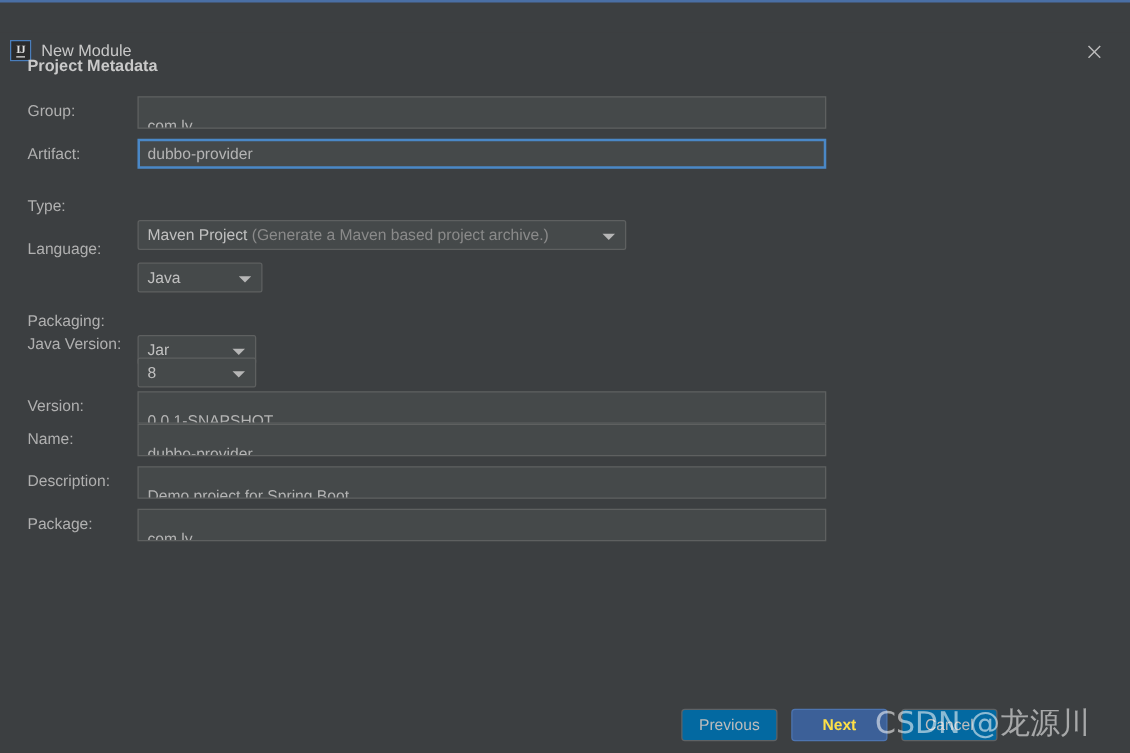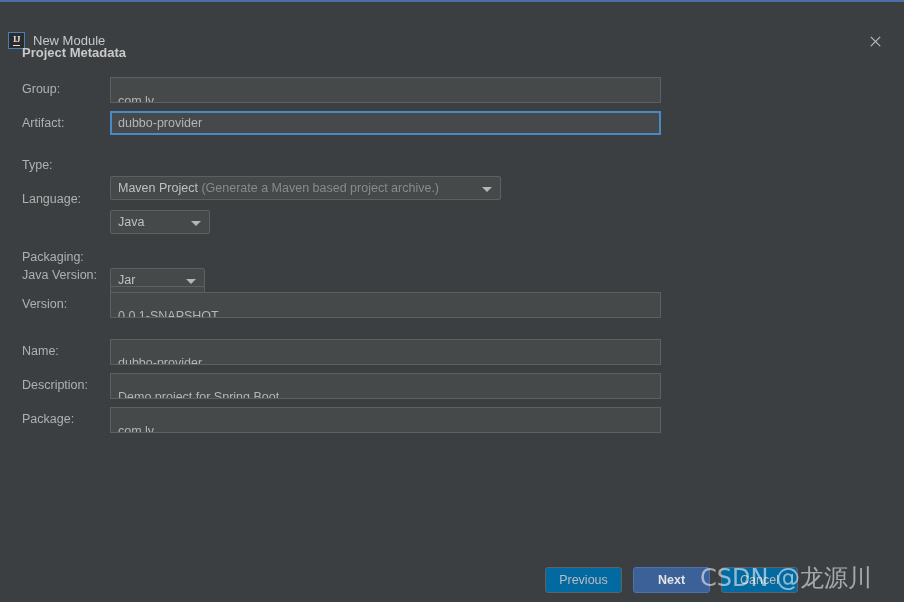--- a/index.html
+++ b/index.html
@@ -168,21 +168,21 @@
     user-select: none;
   }
   .btn.secondary {
     background: #0369a1;
     border: 1px solid #5e6265;
     color: #bcbcbc;
   }
   .btn.primary {
     background: #3c6098;
     border: 1px solid #4d74b0;
-    color: #e5e5e5;
+    color: #fde047;
     font-weight: bold;
   }
   .btn-prev   { left: 545px; width: 77px; }
   .btn-next   { left: 633px; width: 77px; }
   .btn-cancel { left: 721px; width: 77px; }
 
   
   .watermark {
     position: absolute;
     left: 700px;
@@ -249,21 +249,21 @@
 </div>
 
 <div class="row" style="top:263px; width:844px;">
   <div class="lbl">Java Version:</div>
   <div class="combo jver">
     <span>8</span>
     <span class="arrow"></span>
   </div>
 </div>
 
-<div class="row" style="top:292px; width:904px;">
+<div class="row" style="top:313px; width:904px;">
   <div class="lbl">Version:</div>
   <div class="field text">0.0.1-SNAPSHOT</div>
 </div>
 
 <div class="row" style="top:339px; width:904px;">
   <div class="lbl">Name:</div>
   <div class="field text">dubbo-provider</div>
 </div>
 
 <div class="row" style="top:373px; width:904px;">

